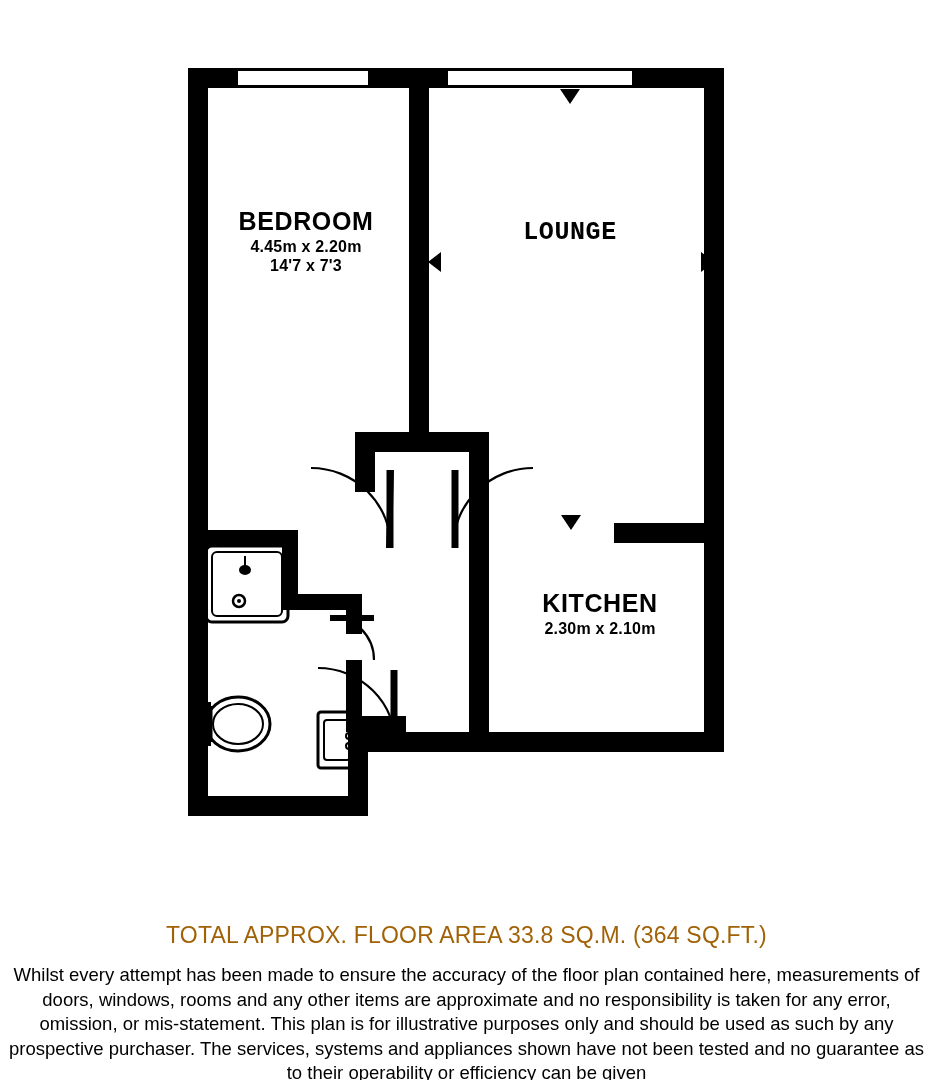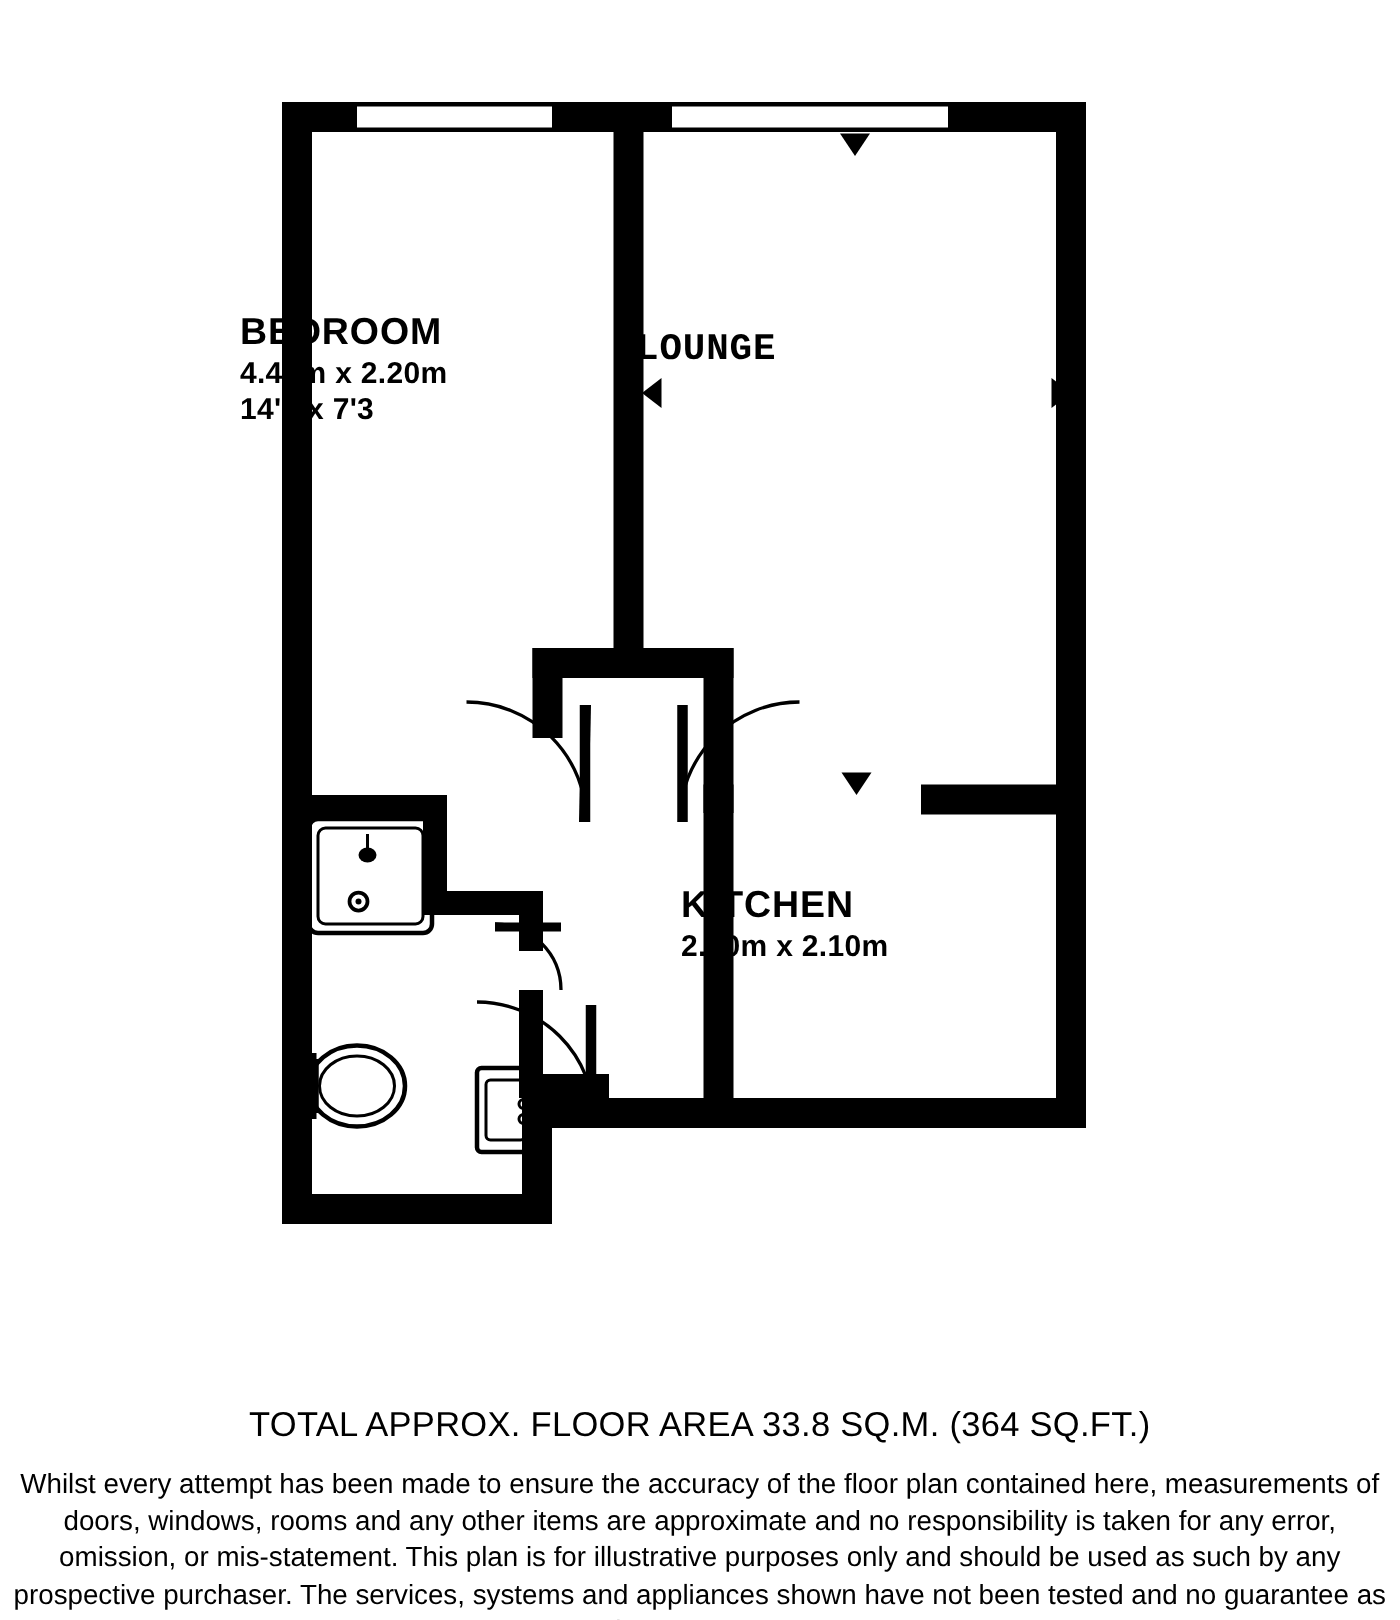--- a/index.html
+++ b/index.html
@@ -19,47 +19,48 @@
   #plan {
     position: absolute;
     left: 0;
     top: 0;
     width: 933px;
     height: 900px;
   }
 
   .room-label {
     position: absolute;
+    text-align: center;
     font-weight: bold;
     line-height: 1.22;
     white-space: nowrap;
     color: #000;
   }
   .room-label .name {
     font-size: 25px;
     letter-spacing: 0.6px;
   }
   .room-label .dim {
-    font-size: 20px;
+    font-size: 16px;
     letter-spacing: 0.2px;
   }
 
   #footer {
     position: absolute;
     left: 0;
     top: 900px;
     width: 933px;
     text-align: center;
   }
   #total-area {
     font-size: 23px;
     letter-spacing: 0.2px;
-    margin-top: 36px;
+    margin-top: 22px;
     margin-bottom: 14px;
-    color: #000000;
+    color: #a16207;
   }
   #disclaimer {
     font-size: 18.5px;
     line-height: 1.33;
     color: #000;
     padding: 0 4px;
   }
 </style>
 </head>
 <body>

